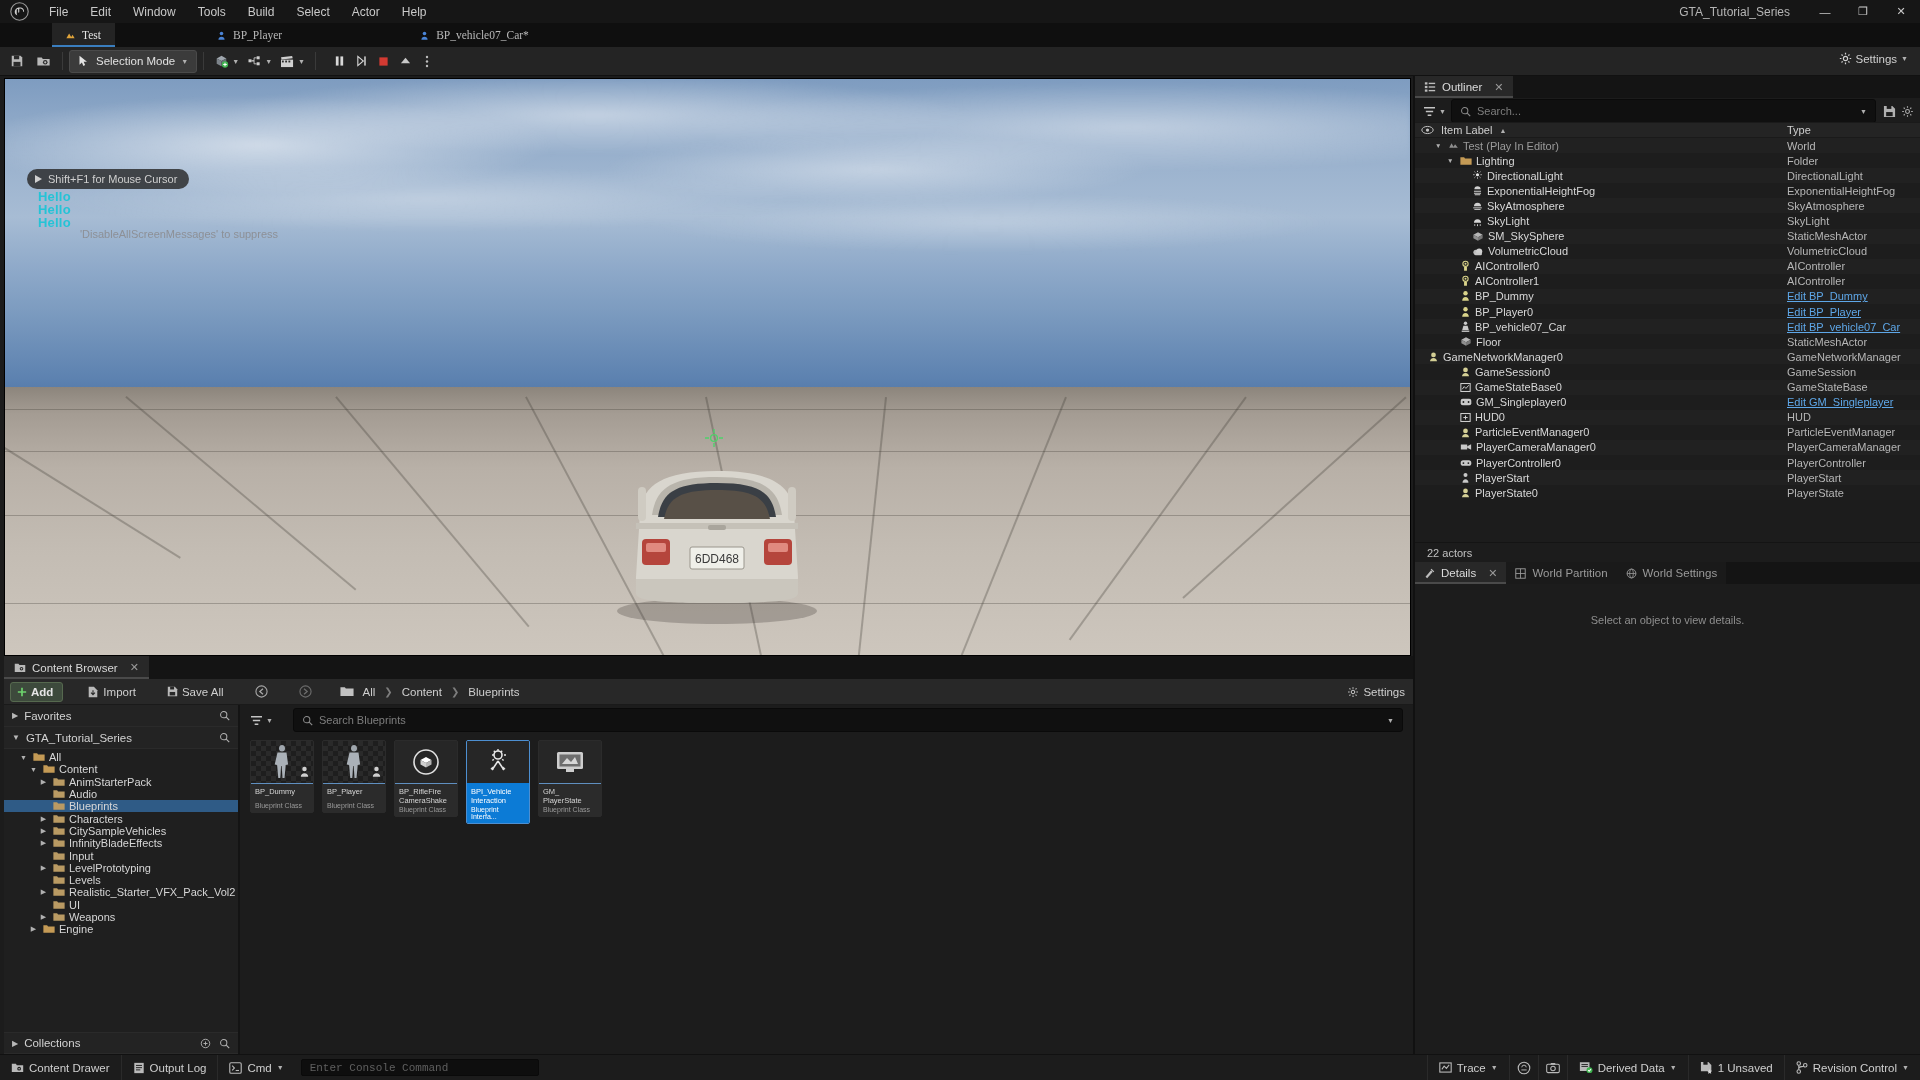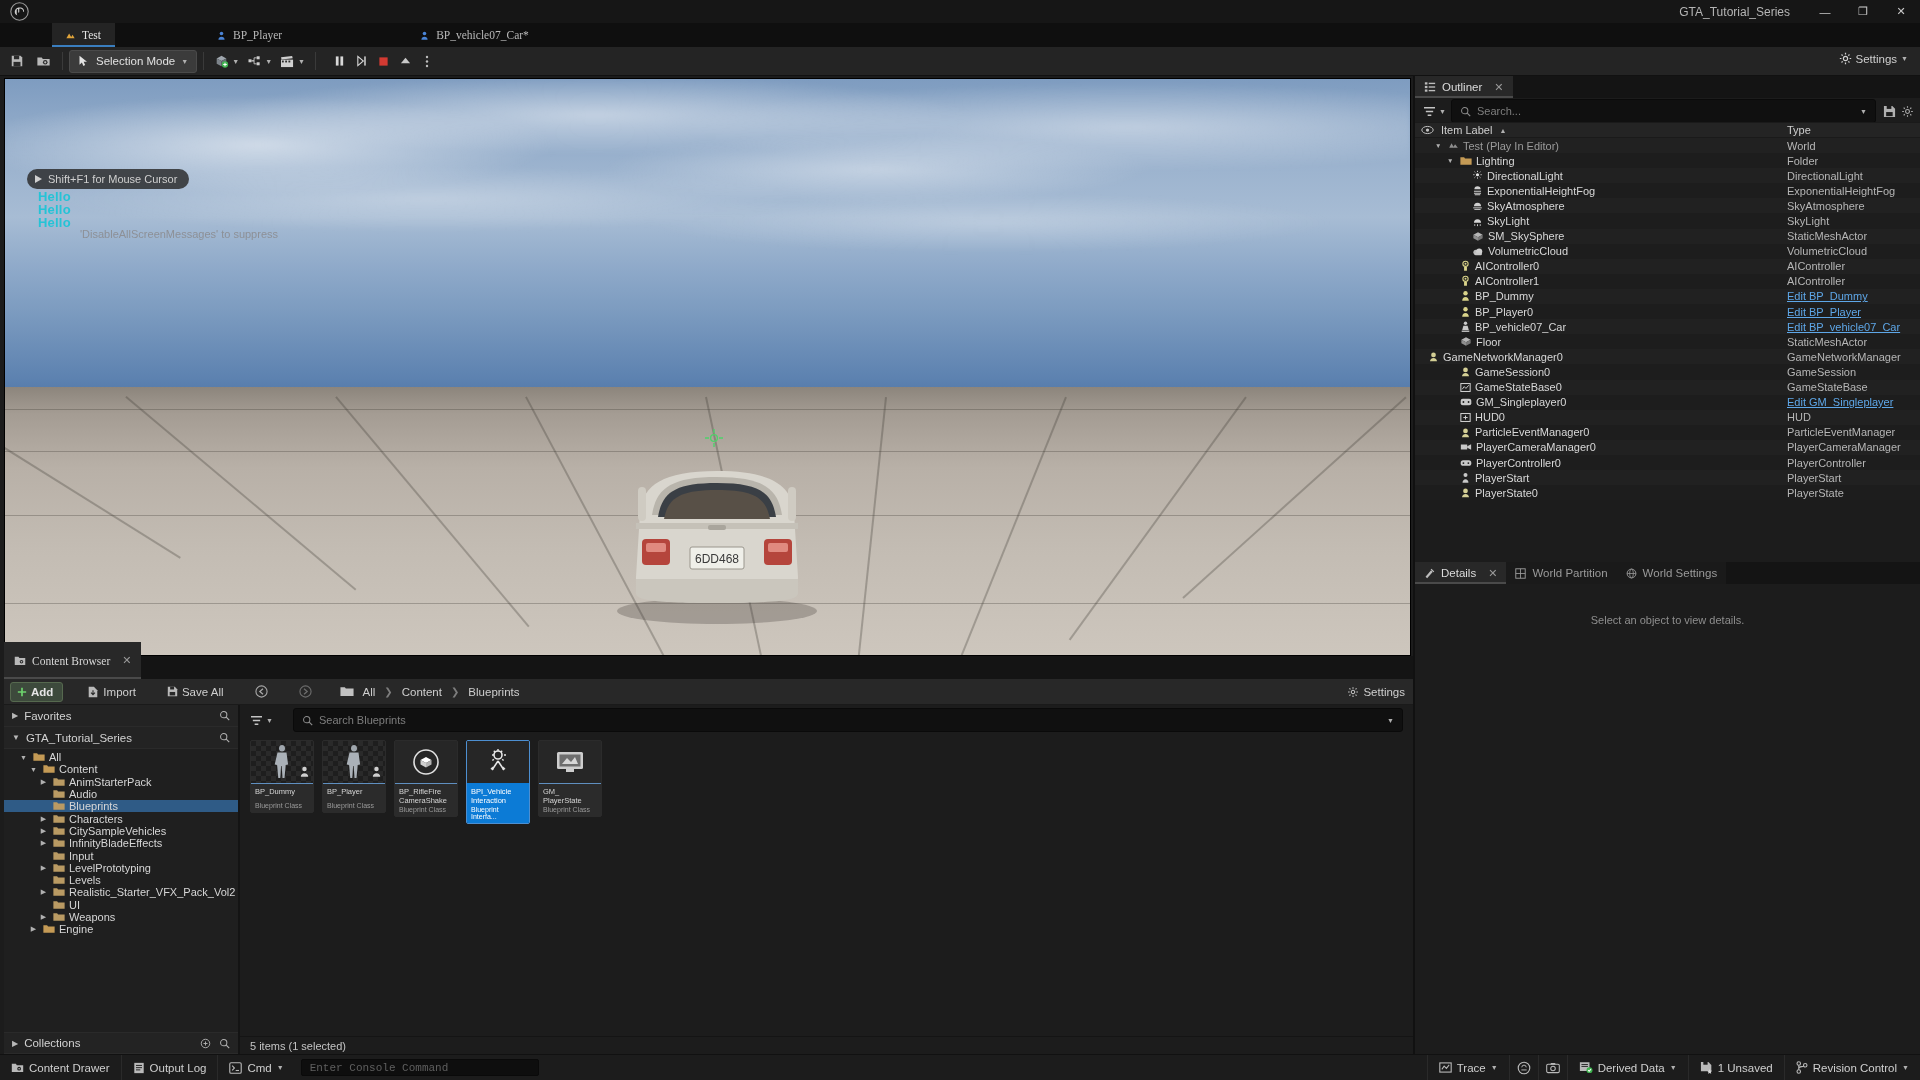--- a/index.html
+++ b/index.html
@@ -111,22 +111,22 @@
     background: rgba(40,40,40,.82); border-radius: 11px;
     padding: 4px 12px 4px 8px; font-size:11px; color:#cfcfcf; display:flex; align-items:center; gap:6px;
   }
   .vp-msg { position:absolute; left: 33px; font-size:13px; color:#25c3d6; font-weight:bold; letter-spacing:.2px; }
   .vp-suppress { position:absolute; left: 75px; top: 149px; font-size:11px; color:#8d9096; }
 
   
   .cb { flex:1 1 auto; display:flex; flex-direction:column; background:#1c1c1c; min-height:0; margin-left:4px;}
   .cb-tabrow { height:23px; background:#141414; display:flex; align-items:flex-end; flex:0 0 23px; }
   .cb-tab {
-    height:37px; display:flex; align-items:center; gap:6px; padding:0 10px;
-    background:#282828; font-size:11.5px; color:#d8d8d8; position:relative;font-family:Liberation Serif, serif;
+    height:23px; display:flex; align-items:center; gap:6px; padding:0 10px;
+    background:#282828; font-size:11.5px; color:#d8d8d8; position:relative;
   }
   .cb-tab:after { content:''; position:absolute; left:0; right:0; bottom:0; height:2px; background:#4a4a4a; }
   .x-btn { font-size:11px; color:#9a9a9a; margin-left:6px; }
   .cb-toolbar {
     height:26px; background:#282828; display:flex; align-items:center; gap:17px; flex:0 0 26px;
     padding: 0 6px; position:relative; border-bottom:1px solid #1a1a1a;
   }
   .cb-add {
     display:flex; align-items:center; gap:4px; height:20px; padding:0 9px 0 6px;
     background:#3d4a3c; border:1px solid #56694f; border-radius:3px; font-size:11.5px; color:#e6e6e6; font-weight:bold;
@@ -243,20 +243,30 @@
 <body>
 
 <div class="app">
 
   <div class="menubar">
     <div class="ue-logo">
       <svg width="19" height="19" viewBox="0 0 24 24">
           <circle cx="12" cy="12" r="11" fill="none" stroke="#9a9a9a" stroke-width="1.4"></circle>
           <path d="M9 7.5c-2 1-3 3-3 5 0 2.3 1.6 4 3.4 4.3-.6-.5-.9-1.2-.9-2V10c0-.8.4-1.3 1-1.3.5 0 .8.3.8.8v4.2l1.4-.8V8.6c1.2-.5 2.6-.4 3.6.4 1.1.9 1.5 2.3 1.3 3.6l1.2-.6c.1-1.8-.8-3.6-2.5-4.4-1.7-.8-4-.7-6.3-.1z" fill="#cfcfcf"></path>
         </svg>
+    </div>
+    <div class="menu-items">
+      <div class="menu-item">File</div>
+      <div class="menu-item">Edit</div>
+      <div class="menu-item">Window</div>
+      <div class="menu-item">Tools</div>
+      <div class="menu-item">Build</div>
+      <div class="menu-item">Select</div>
+      <div class="menu-item">Actor</div>
+      <div class="menu-item">Help</div>
     </div>
     <div class="win-title">GTA_Tutorial_Series</div>
     <div class="win-btns">
       <div class="win-btn">—</div>
       <div class="win-btn">❐</div>
       <div class="win-btn close">✕</div>
     </div>
   </div>
 
   <div class="tabbar">
@@ -845,21 +855,20 @@
                       <rect x="4.5" y="5.5" width="21" height="12" fill="#6e6e6e"></rect>
                       <path d="M7 15 L12 9 L16 13 L20 8 L23 15Z" fill="#d6d6d6"></path>
                       <rect x="11" y="20" width="8" height="3" fill="#cdcdcd"></rect>
                     </svg>
                   </div>
                   <div class="asset-name">GM_ PlayerState</div>
                   <div class="asset-type">Blueprint Class</div>
                 </div>
               </div>
 
-            <div class="cb-status">5 items (1 selected)</div>
           </div>
         </div>
       </div>
     </div>
 
     <div class="right-col">
 
       <div class="ol">
         <div class="panel-tabrow">
           <div class="panel-tab active">
@@ -1248,20 +1257,21 @@
                     <circle cx="6.5" cy="4.6" r="2.8" fill="#d4cf95"></circle>
                     <path d="M2.4 12c0-2.2 1.8-3.8 4.1-3.8s4.1 1.6 4.1 3.8z" fill="#d4cf95"></path>
                   </svg>
                 </span>
                 <span>PlayerState0</span>
               </span>
               <span class="typ">PlayerState</span>
             </div>
           </div>
 
+        <div class="ol-footer">22 actors</div>
       </div>
 
       <div class="det">
         <div class="panel-tabrow">
           <div class="panel-tab active">
             <span class="ico">
               <svg width="11" height="11" viewBox="0 0 14 14">
                   <path d="M2 11 L9 3 L11 5 L4 13Z" fill="#bdbdbd"></path>
                   <path d="M9 1.5 L12.5 5" stroke="#bdbdbd" stroke-width="1.6"></path>
                 </svg>

